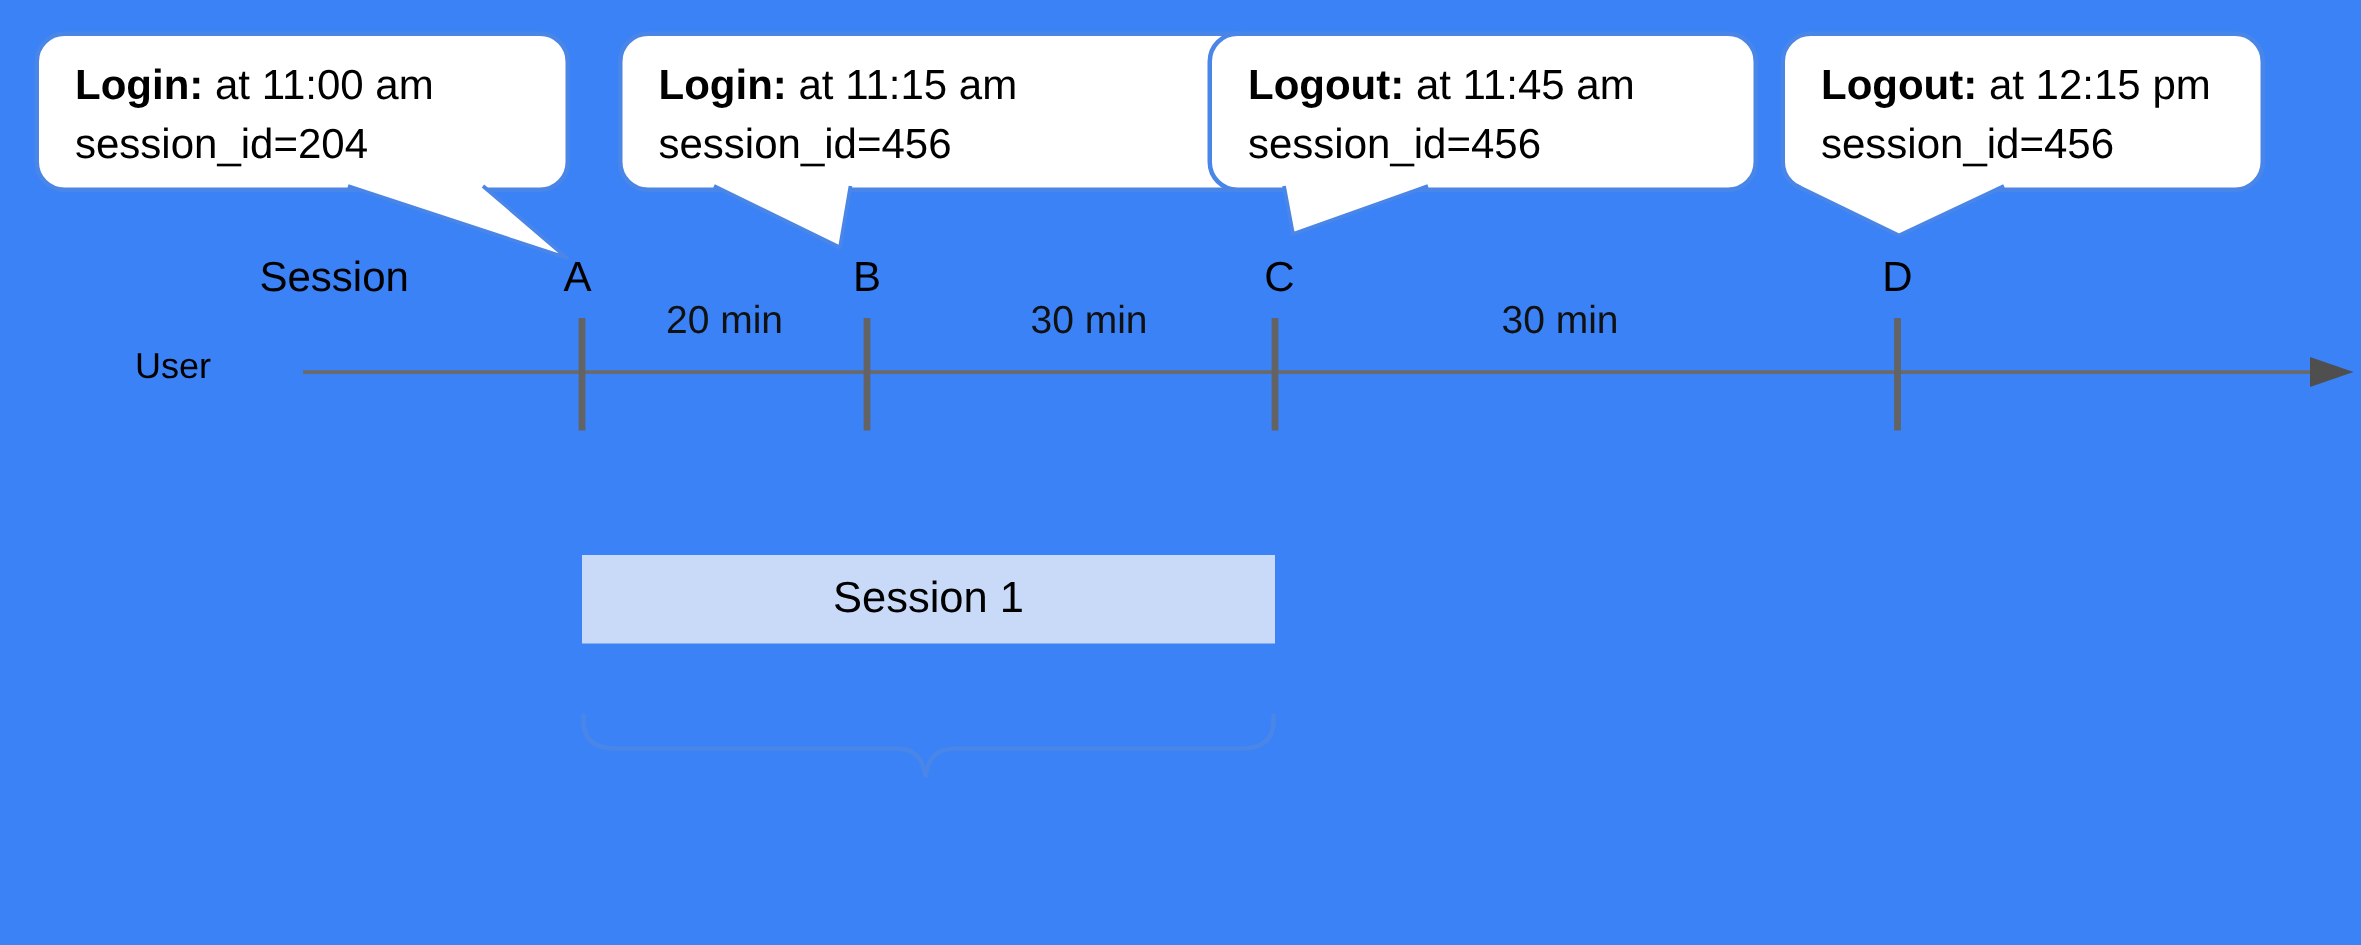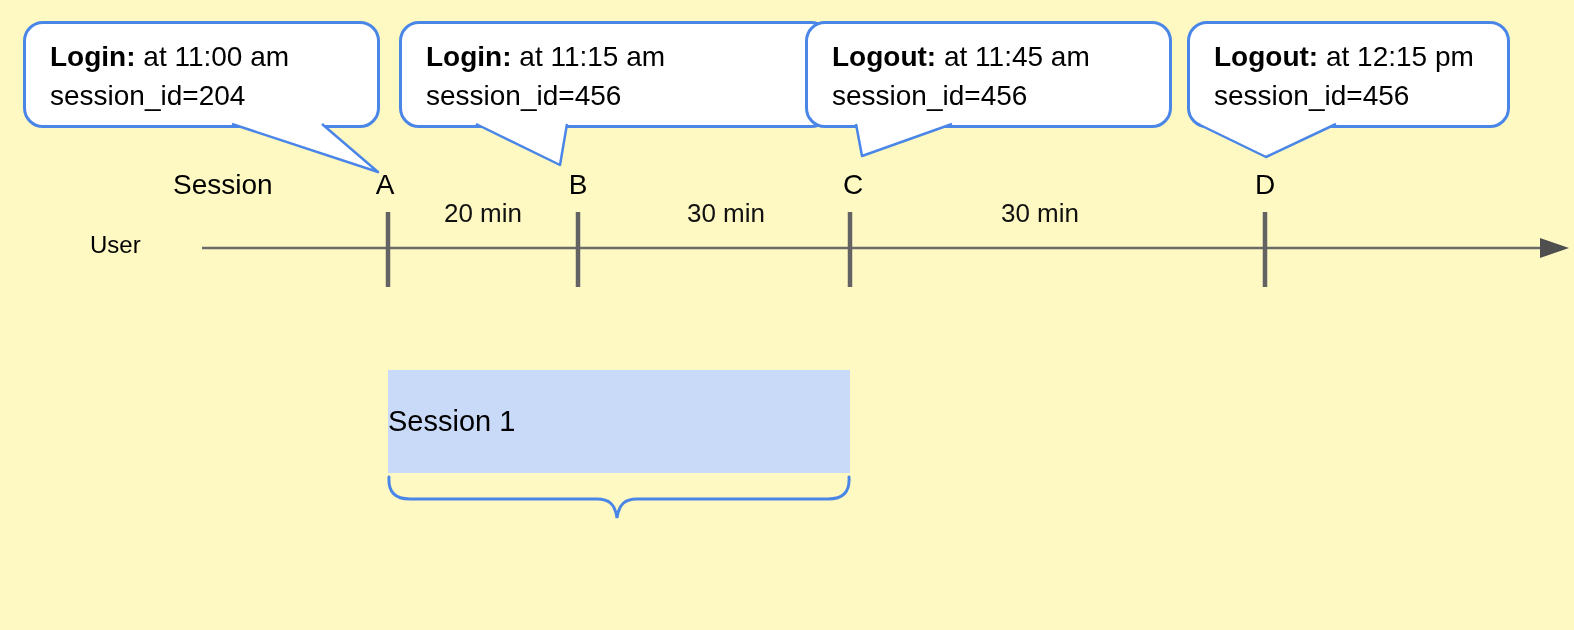--- a/index.html
+++ b/index.html
@@ -1,19 +1,19 @@
 <!DOCTYPE html>
 <html><head>
 <meta charset="utf-8">
 <style>
   html,body{margin:0;padding:0;background:#ffffff;}
   .canvas{
     position:relative;
     width:1574px;height:630px;
-    background:#fef9c3;
+    background:#3b82f6;
     font-family:"Liberation Sans",sans-serif;
     color:#000000;
     overflow:hidden;
   }
   
   .callout{
     position:absolute;top:21px;height:107px;
     box-sizing:border-box;
     border:3px solid #4a86e8;
     border-radius:20px;
@@ -26,42 +26,42 @@
   
   svg.overlay{position:absolute;left:0;top:0;z-index:2;}
   
   .lbl{position:absolute;white-space:nowrap;z-index:3;}
   .events-label{left:173px;top:169px;font-size:28px;}
   .user-label{left:90px;top:231px;font-size:24px;}
   .event-letter{top:169px;font-size:28px;transform:translateX(-50%);}
   .interval{top:198px;font-size:26px;transform:translateX(-50%);color:#111;}
   
   .session-box{
-    position:absolute;left:388px;top:370px;width:462px;height:103px;
+    position:absolute;left:388px;top:370px;width:462px;height:59px;
     background:#c9daf8;
-    display:flex;align-items:center;justify-content:flex-start;
+    display:flex;align-items:center;justify-content:center;
     font-size:29px;z-index:1;
   }
   .session-length{
     position:absolute;left:619px;top:577px;
     transform:translateX(-50%);
     font-size:29px;white-space:nowrap;
   }
 </style>
 </head>
 <body>
 
 <div class="canvas">
 
   <div class="callout" style="left:23px;width:357px">
     <div><b>Login:</b><span> at 11:00 am</span></div>
     <div>session_id=204</div>
   </div>
 
-  <div class="callout" style="left:399px;width:432px">
+  <div class="callout" style="left:412px;width:432px">
     <div><b>Login:</b><span> at 11:15 am</span></div>
     <div>session_id=456</div>
   </div>
 
   <div class="callout" style="left:805px;width:367px">
     <div><b>Logout:</b><span> at 11:45 am</span></div>
     <div>session_id=456</div>
   </div>
 
   <div class="callout" style="left:1187px;width:323px">

